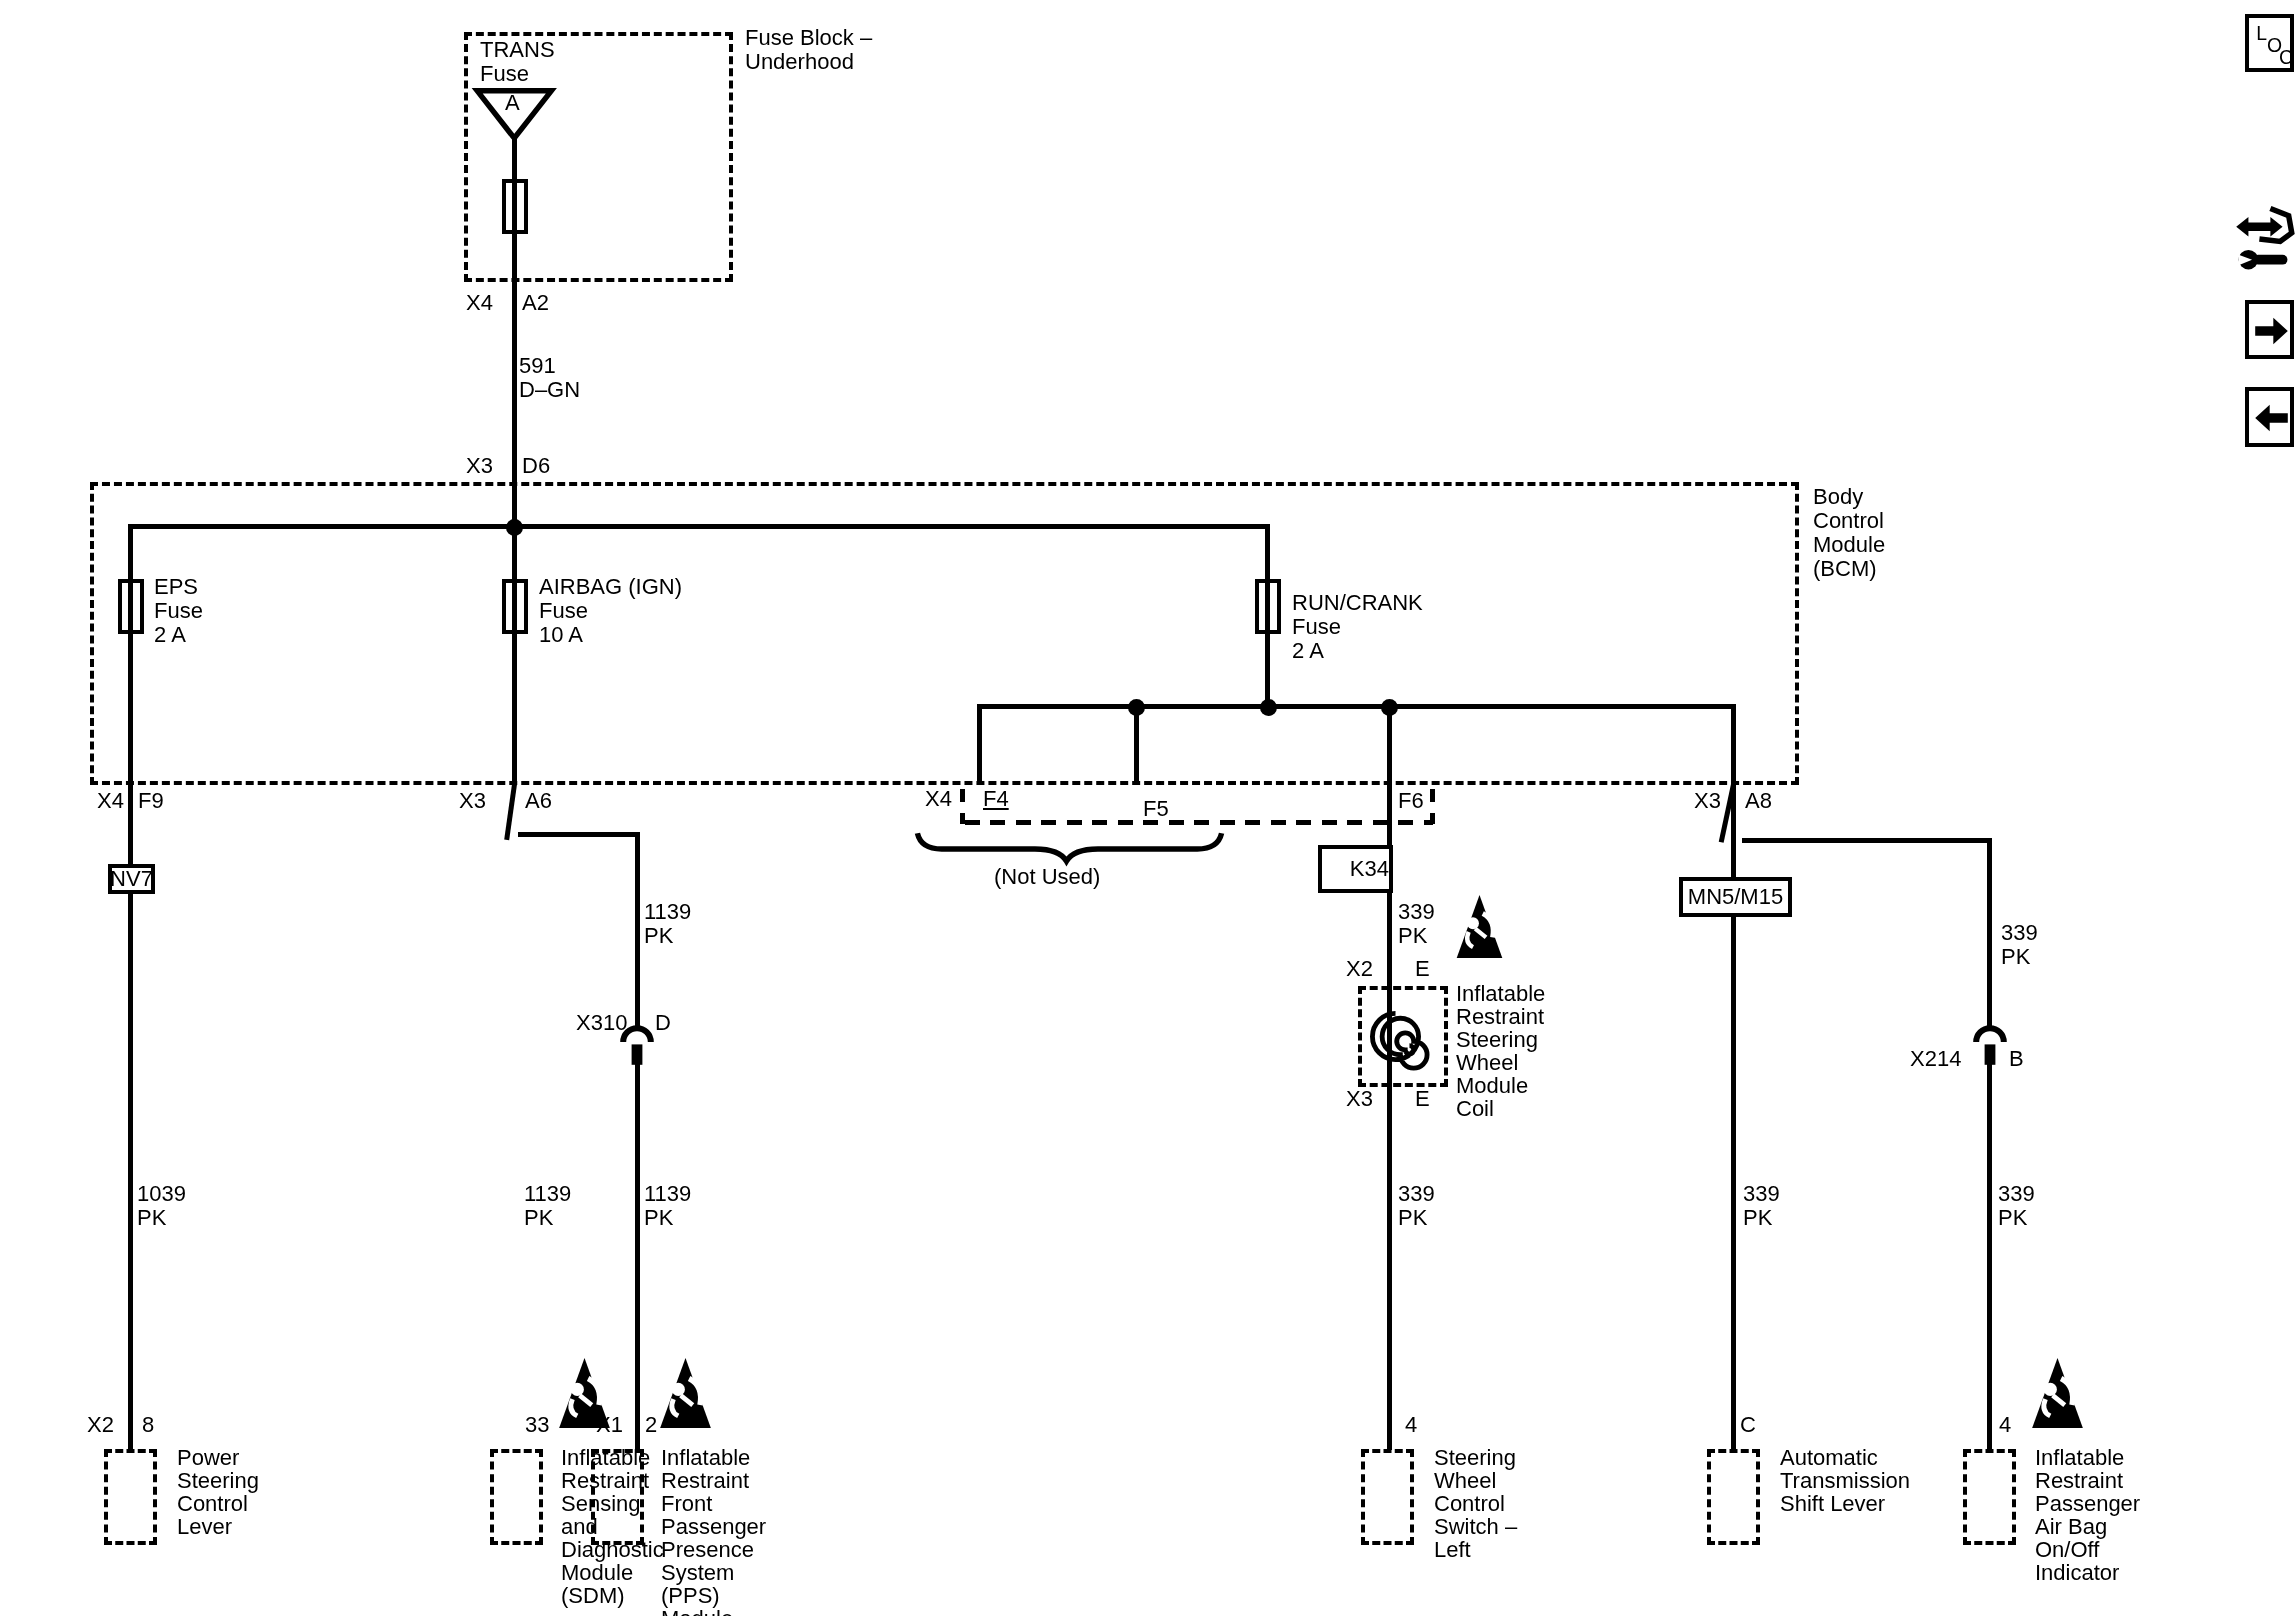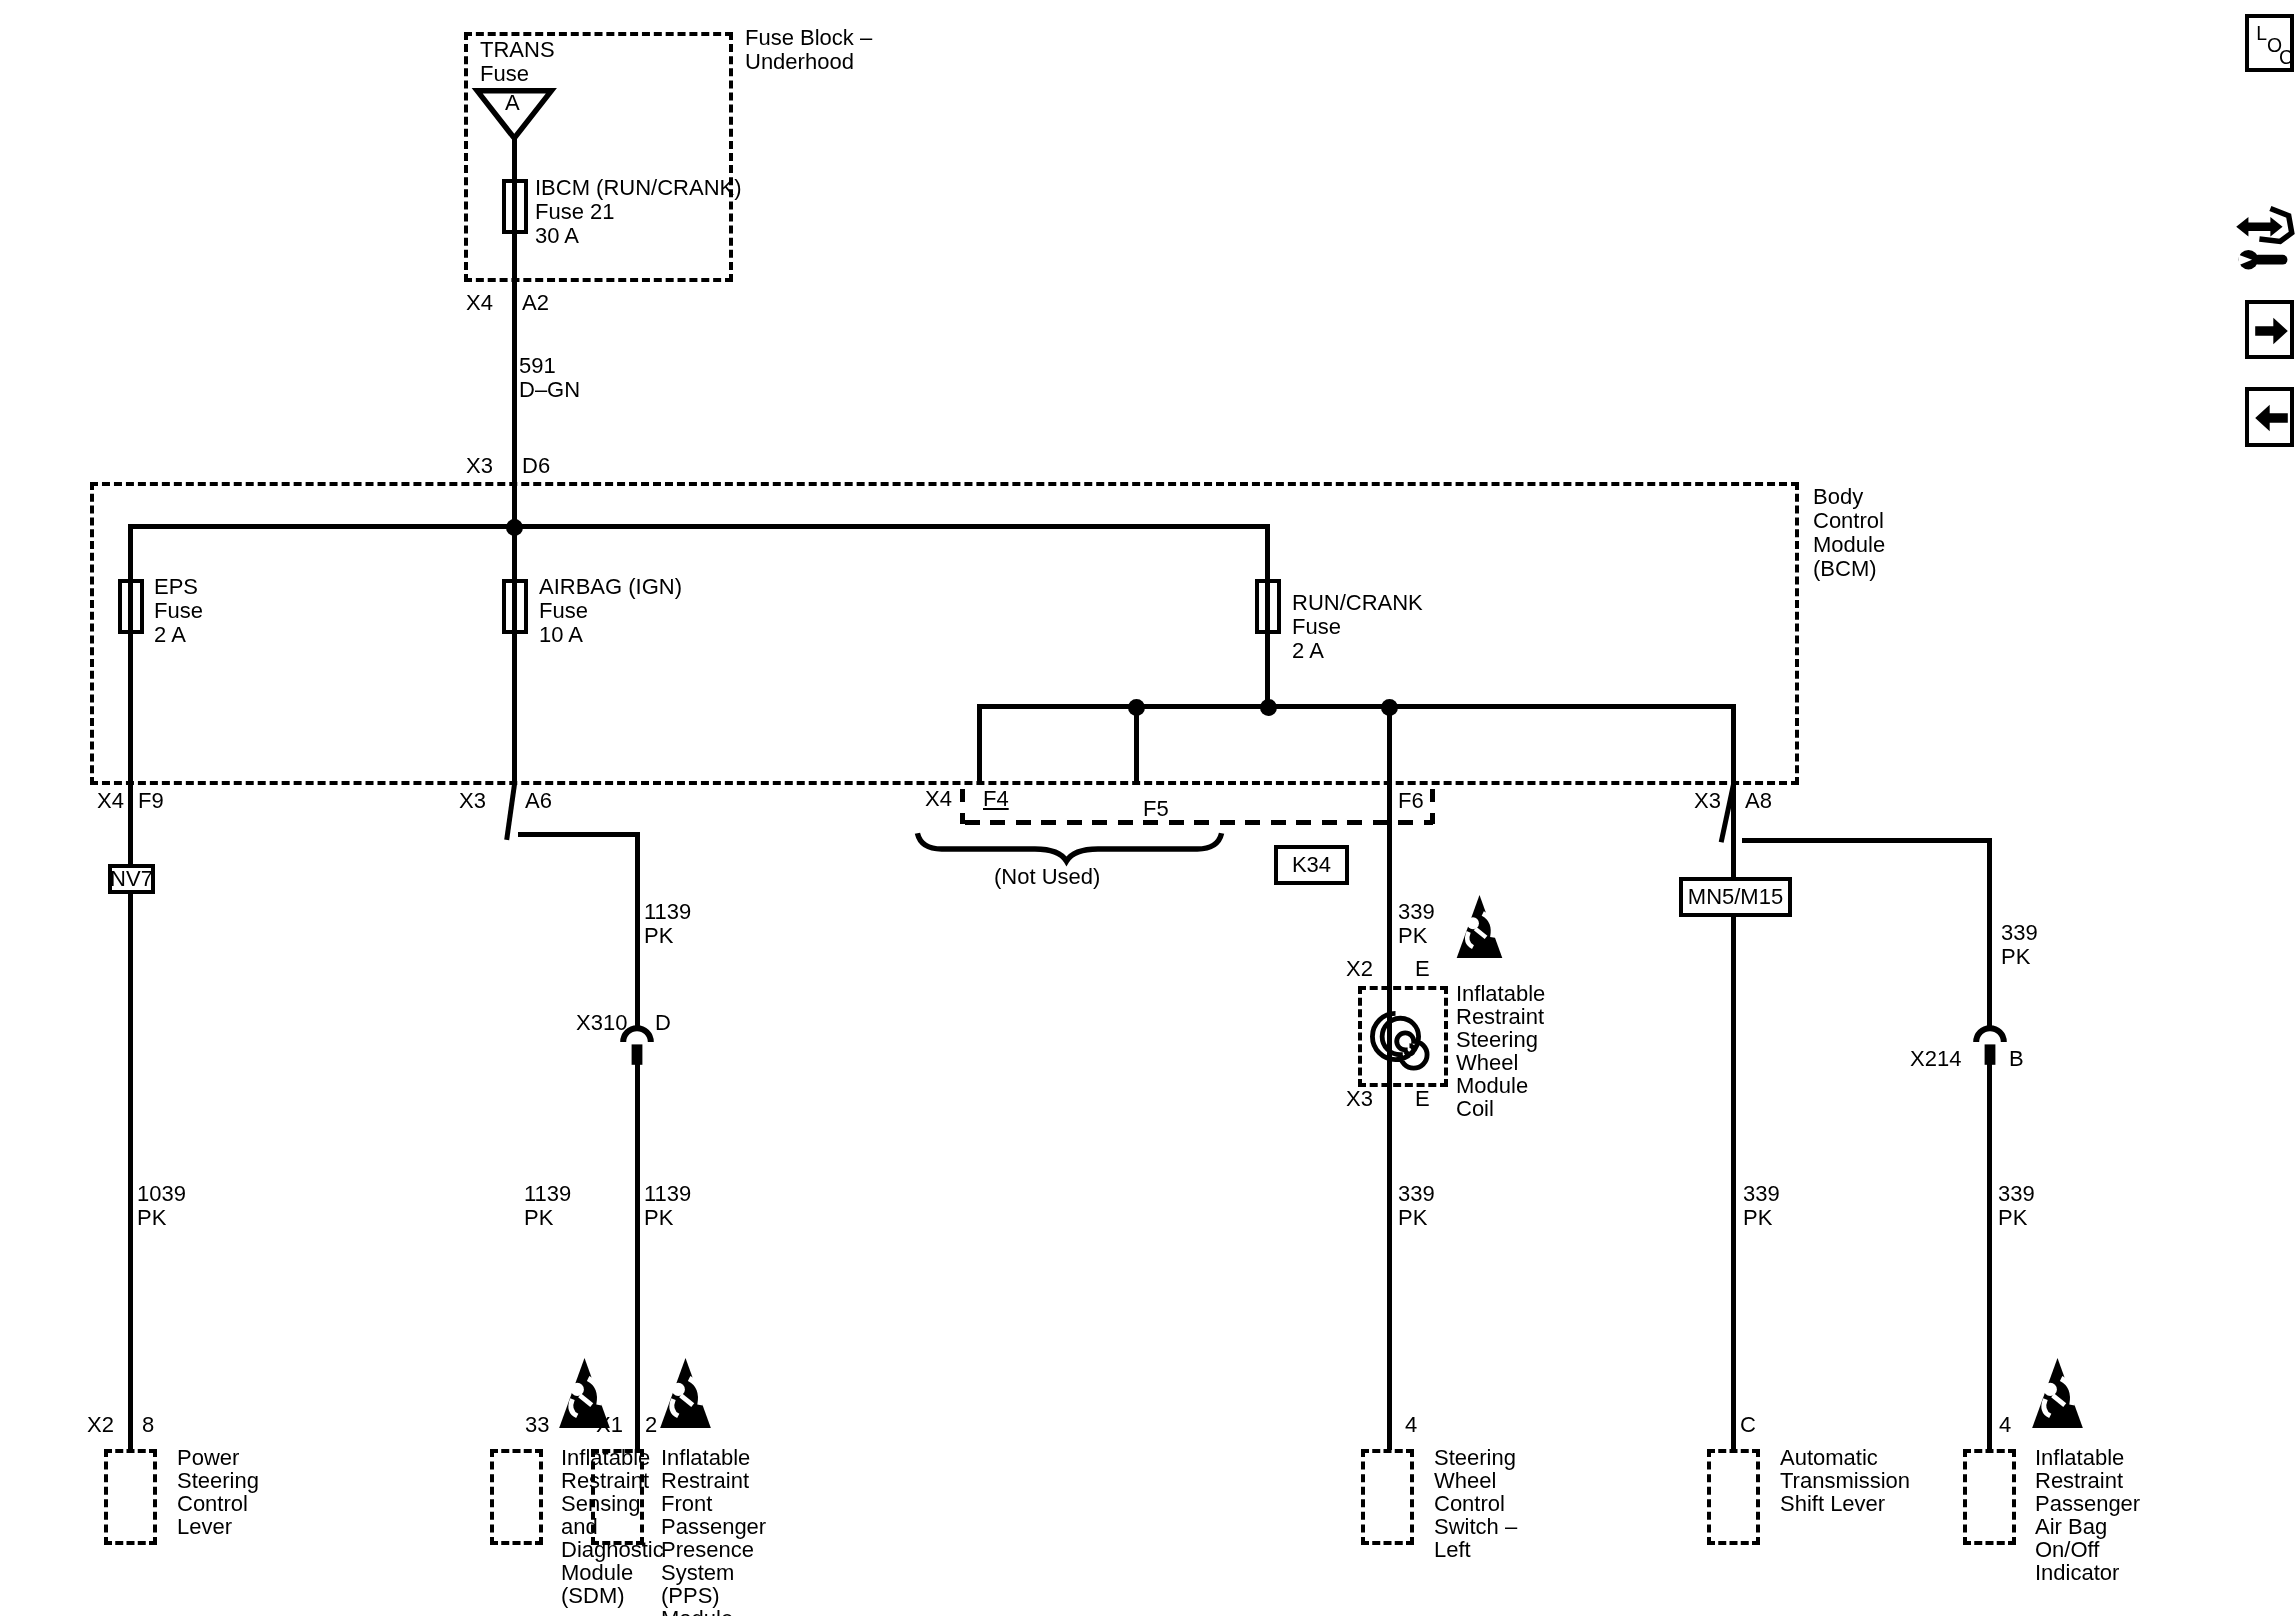--- a/index.html
+++ b/index.html
@@ -61,23 +61,20 @@
   <div class="dashbox" style="left:464px;top:32px;width:269px;height:250px;"></div>
   <div class="lbl" style="left:745px;top:25.5px;">Fuse Block –
 Underhood</div>
   <div class="lbl" style="left:480px;top:38px;">TRANS
 Fuse</div>
   <svg style="left:473px;top:87px;" width="85" height="55" viewBox="0 0 140 90">
     <polygon points="7,6 129,6 68,84" fill="#fff" stroke="#000" stroke-width="9"></polygon>
   </svg>
   <div class="lbl" style="left:505px;top:91px;">A</div>
   <div class="fuse" style="left:502px;top:179px;"></div>
-  <div class="lbl" style="left:535px;top:176px;">IBCM (RUN/CRANK)
-Fuse 21
-30 A</div>
   <div class="lbl" style="left:466px;top:291px;">X4</div>
   <div class="lbl" style="left:522px;top:291px;text-align:center;">A2</div>
   <div class="lbl" style="left:519px;top:354px;">591
 D–GN</div>
 
   <div class="dashbox" style="left:90px;top:482px;width:1709px;height:303px;"></div>
   <div class="lbl" style="left:1813px;top:485px;">Body
 Control
 Module
 (BCM)</div>
@@ -170,21 +167,21 @@
 (PPS)
 Module</div>
   <svg style="left:660px;top:1358px;" width="51" height="70" viewBox="0 0 84 116">
     <polygon points="42,0 84,116 0,116" fill="#000"></polygon>
     <circle cx="30" cy="52" r="11" fill="#fff"></circle>
     <path d="M48,34 q24,12 18,44" fill="none" stroke="#fff" stroke-width="9"></path>
     <path d="M22,68 q-8,20 8,28" fill="none" stroke="#fff" stroke-width="8"></path>
     <path d="M34,62 l20,16" fill="none" stroke="#fff" stroke-width="8"></path>
   </svg>
 
-  <div class="solidbox" style="left:1274px;top:845px;width:75px;height:40px;">
+  <div class="solidbox" style="left:1318px;top:845px;width:75px;height:48px;justify-content:flex-end;">
     <span>K34</span>
   </div>
   <div class="lbl" style="left:1398px;top:900px;">339
 PK</div>
   <svg style="left:1455px;top:895px;" width="49" height="63" viewBox="0 0 84 116">
     <polygon points="42,0 84,116 0,116" fill="#000"></polygon>
     <circle cx="30" cy="52" r="11" fill="#fff"></circle>
     <path d="M48,34 q24,12 18,44" fill="none" stroke="#fff" stroke-width="9"></path>
     <path d="M22,68 q-8,20 8,28" fill="none" stroke="#fff" stroke-width="8"></path>
     <path d="M34,62 l20,16" fill="none" stroke="#fff" stroke-width="8"></path>

